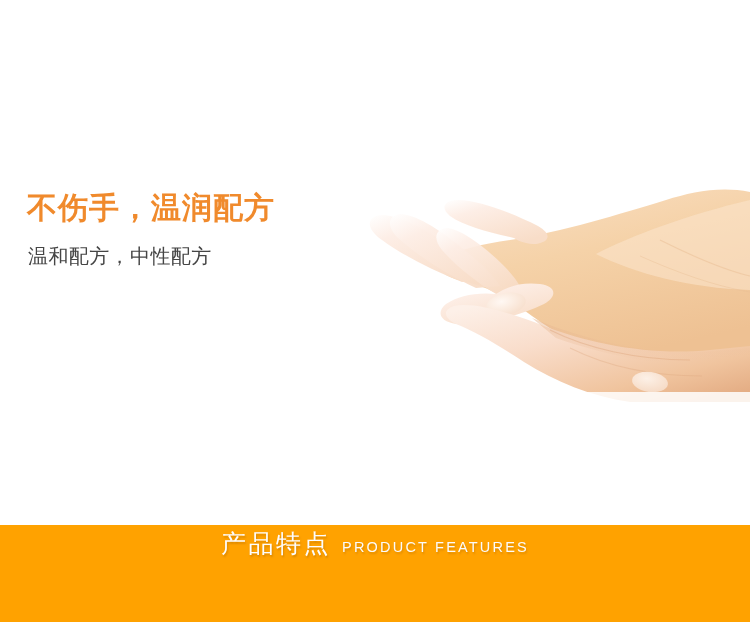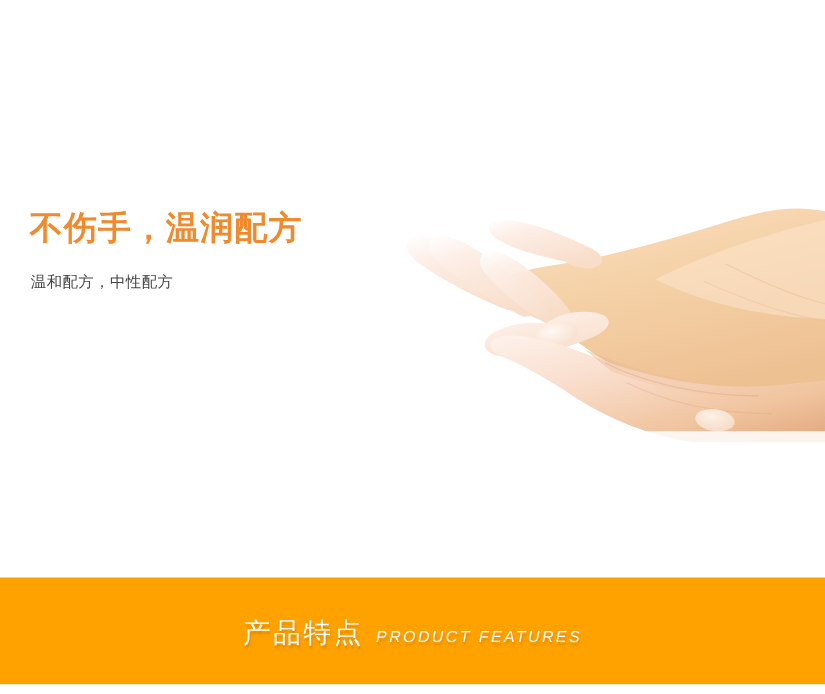--- a/index.html
+++ b/index.html
@@ -42,39 +42,39 @@
     line-height: 40px;
     font-weight: bold;
     color: #f08a2c;
     letter-spacing: 1px;
     white-space: nowrap;
     margin: 0;
   }
   .subcopy {
     margin: 14px 0 0 1px;
     color: #454545;
-    font-size: 14px;
+    font-size: 20px;
     line-height: 28px;
     letter-spacing: 0.4px;
   }
   .subcopy-line {
     display: block;
     white-space: nowrap;
   }
 
   
   .section-banner {
     position: absolute;
     left: 0;
     top: 525px;
     width: 750px;
     height: 97px;
     background: #ffa200;
     display: flex;
-    align-items: center;
+    align-items: flex-start;
     justify-content: center;
   }
   .banner-inner {
     display: flex;
     align-items: baseline;
     transform: translateY(2px);
   }
   .banner-title-cn {
     font-size: 25px;
     color: #fdfdfd;
@@ -82,21 +82,20 @@
     text-shadow: 1px 2px 2px rgba(150, 85, 0, 0.35);
     white-space: nowrap;
   }
   .banner-title-en {
     font-size: 14.5px;
     color: #fbfbfb;
     letter-spacing: 2.2px;
     margin-left: 11px;
     text-shadow: 1px 2px 2px rgba(150, 85, 0, 0.3);
     white-space: nowrap;
-    font-style: italic;
   }
 </style>
 </head>
 <body>
 
 <div class="promo">
 
   <div class="hero-photo">
     <svg width="450" height="235" viewBox="0 0 450 235">
       <defs>

